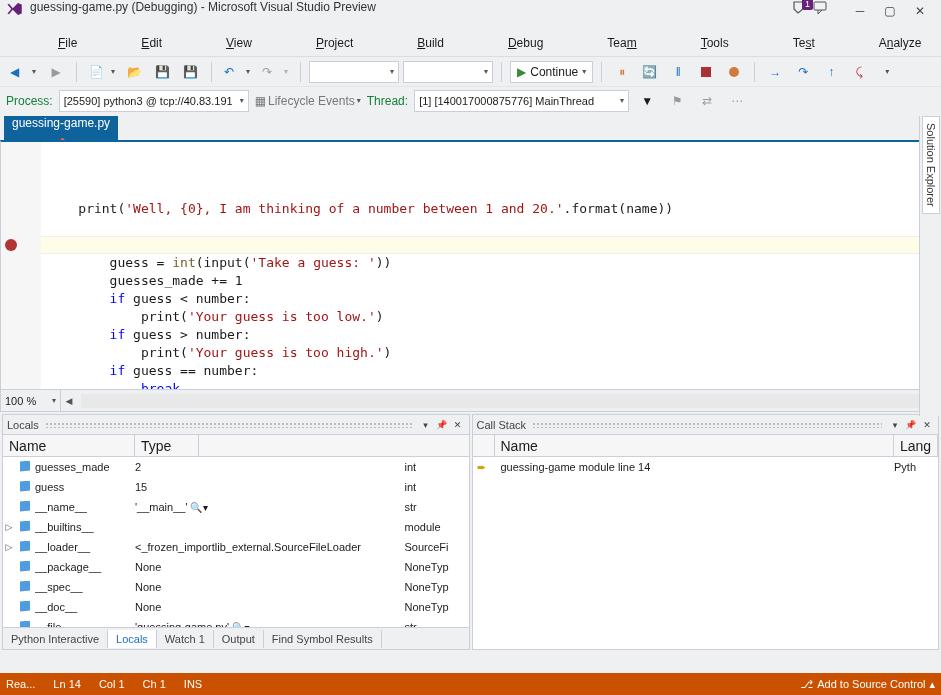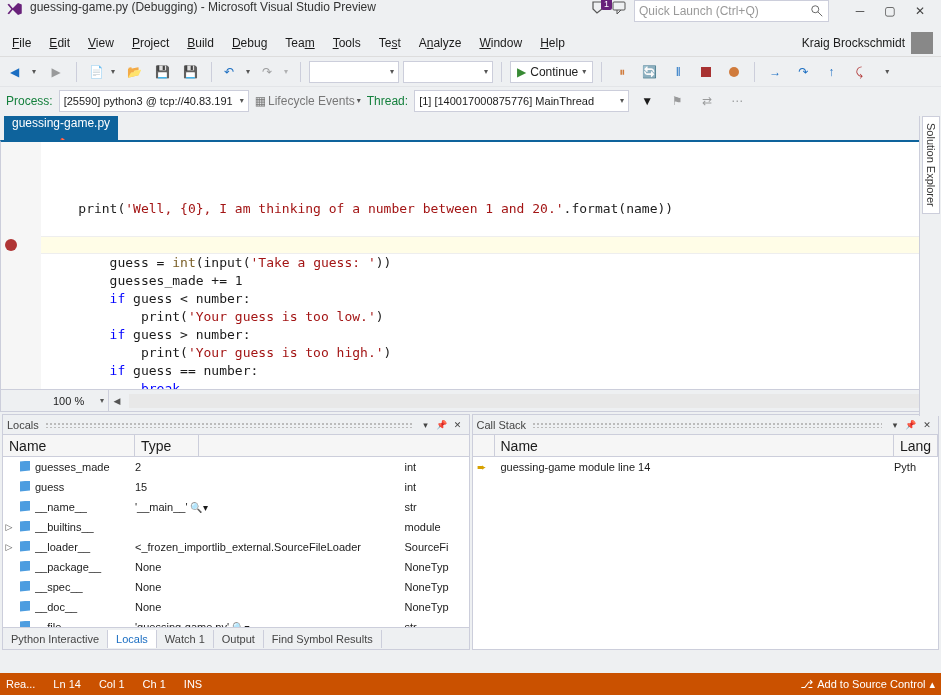--- a/index.html
+++ b/index.html
@@ -13,21 +13,21 @@
   .flag svg { width: 16px; height: 16px; }
   .badge { position: absolute; top: -2px; right: -6px; background: #68217a; color: #fff; font-size: 9px; padding: 0 3px; border-radius: 2px; line-height: 12px; }
   .feedback-icon { width: 16px; height: 16px; }
   .quicklaunch { width: 195px; height: 22px; border: 1px solid #cccedb; background: #fff; display: flex; align-items: center; padding: 0 4px; font-size: 12px; color: #999; }
   .quicklaunch .qtext { flex: 1; }
   .quicklaunch .sicon { width: 14px; height: 14px; }
   .winbtns { display: flex; gap: 0; margin-left: 10px; }
   .winbtn { width: 30px; height: 22px; display: flex; align-items: center; justify-content: center; color: #444; }
   
   .menubar { height: 26px; display: flex; align-items: center; padding: 0 4px; gap: 2px; }
-  .menuitem { padding: 3px 8px; cursor: default; }
+  .menuitem { padding: 3px 8px; cursor: default; margin-left: 46px; }
   .menuitem u { text-decoration: underline; }
   .menubar-spacer { flex: 1; }
   .userinfo { display: flex; align-items: center; gap: 6px; padding-right: 4px; }
   .avatar { width: 22px; height: 22px; background: #888; }
   
   .toolbar { height: 30px; display: flex; align-items: center; padding: 0 6px; gap: 4px; border-top: 1px solid #ddd; }
   .tbtn { width: 24px; height: 24px; display: flex; align-items: center; justify-content: center; border: 1px solid transparent; }
   .tsplit { width: 34px; justify-content: space-between; padding: 0 3px; }
   .chev { font-size: 8px; color: #555; }
   .sep { width: 1px; height: 20px; background: #cccedb; margin: 0 4px; }
@@ -49,21 +49,21 @@
   .doctab .close { font-size: 12px; }
   .editor { position: relative; height: 250px; background: #fff; border: 1px solid #cccedb; border-top: 2px solid #0e639c; display: flex; }
   .gutter { width: 40px; background: #f6f6f6; position: relative; }
   .gutter .bp { position: absolute; left: 4px; width: 12px; height: 12px; border-radius: 50%; background: #b03535; }
   .code { flex:1; font-family: Consolas, monospace; font-size: 13px; line-height: 18px; padding: 4px 0 4px 6px; white-space: pre; overflow: hidden; position: relative; }
   .hl-line { position: absolute; left:0; right:0; height:18px; background: #fffde7; border-top:1px solid #eee; border-bottom:1px solid #eee; }
   .greenbar { position:absolute; right:8px; top:4px; width:4px; bottom:14px; background:#3fae3f; }
   .kw { color: #0000ff; }
   .fn { color: #795e26; }
   .str { color: #a31515; }
-  .zoom-row { height: 22px; display:flex; align-items:center; background:#eef0f2; border:1px solid #cccedb; border-top:none;padding-left:48px; }
+  .zoom-row { height: 22px; display:flex; align-items:center; background:#eef0f2; border:1px solid #cccedb; border-top:none; }
   .zoom-row .zoom { width:60px; border-right:1px solid #cccedb; height:100%; display:flex; align-items:center; padding:0 4px; font-size:11px; }
   .zoom-row .hscroll { flex:1; height:14px; background:#e8e8e8; margin:0 4px; position:relative; }
   .arrowbtn { width:16px; height:16px; display:flex; align-items:center; justify-content:center; font-size:9px; color:#555; }
   
   .bottom-panels { display:flex; height: 240px; gap:2px; padding: 2px; }
   .panel { flex:1; display:flex; flex-direction:column; border:1px solid #cccedb; background:#fff; min-width:0; }
   .panel-hdr { height:20px; background:#eef0f2; border-bottom:1px solid #cccedb; display:flex; align-items:center; padding:0 4px; font-size:11px; color:#444; }
   .panel-hdr .dots { flex:1; height:6px; background-image: radial-gradient(#bbb 1px, transparent 1px); background-size: 4px 4px; margin:0 6px; }
   .panel-hdr .pctrls { display:flex; gap:2px; }
   .pctrls span { width:14px; height:14px; display:flex; align-items:center; justify-content:center; font-size:9px; }
@@ -108,29 +108,20 @@
         <path d="M3 2 L12 2 L12 9 L7 13 L3 9 Z" fill="none" stroke="#555" stroke-width="1.2"></path>
       </svg>
     <span class="badge">1</span>
   </span>
   <span class="feedback-icon">
     <svg viewBox="0 0 16 16">
         <rect x="1" y="2" width="12" height="8" rx="1" fill="none" stroke="#555"></rect>
         <path d="M5 10 L5 14 L9 10" fill="none" stroke="#555"></path>
       </svg>
   </span>
-  <div class="quicklaunch">
-    <span class="qtext">Quick Launch (Ctrl+Q)</span>
-    <span class="sicon">
-      <svg viewBox="0 0 16 16">
-          <circle cx="6" cy="6" r="4" fill="none" stroke="#555"></circle>
-          <line x1="9" y1="9" x2="14" y2="14" stroke="#555"></line>
-        </svg>
-    </span>
-  </div>
   <div class="winbtns">
     <div class="winbtn">─</div>
     <div class="winbtn">▢</div>
     <div class="winbtn">✕</div>
   </div>
 </div>
 
 <div class="menubar">
   <div class="menuitem"><u>F</u><span></span>ile</div>
   <div class="menuitem"><u>E</u>dit</div>

